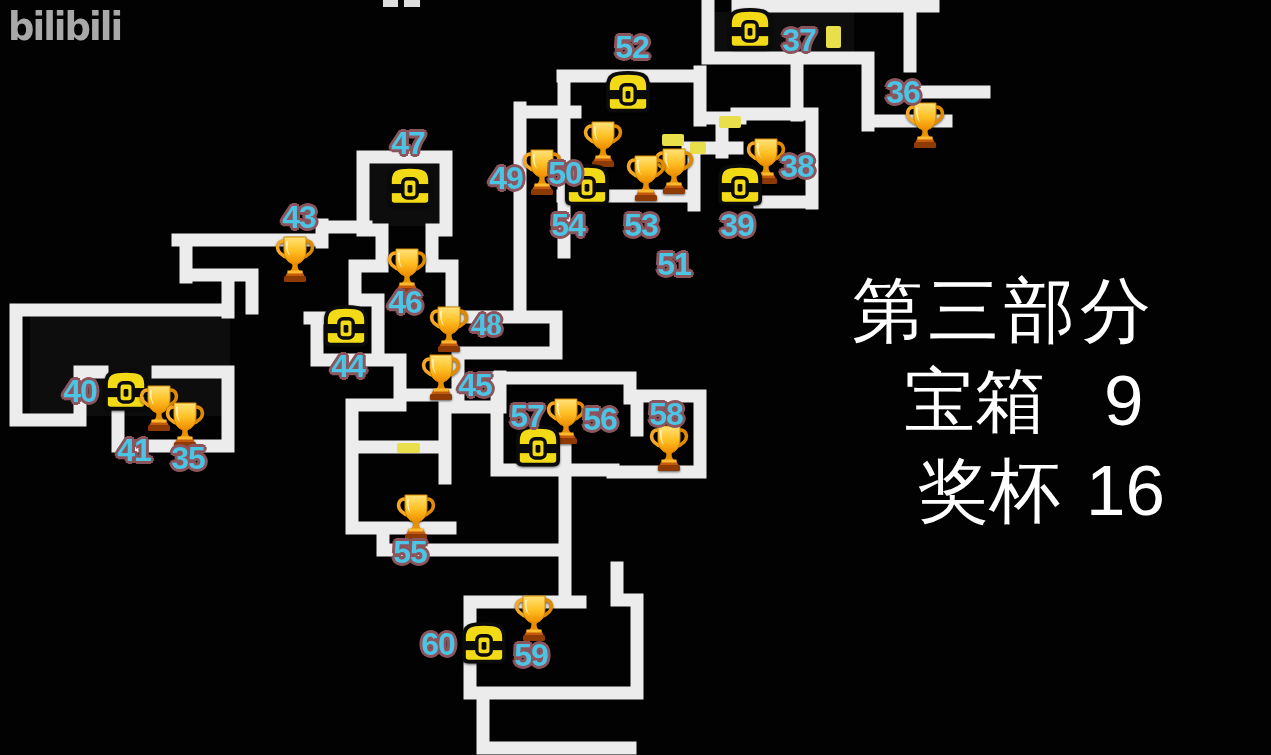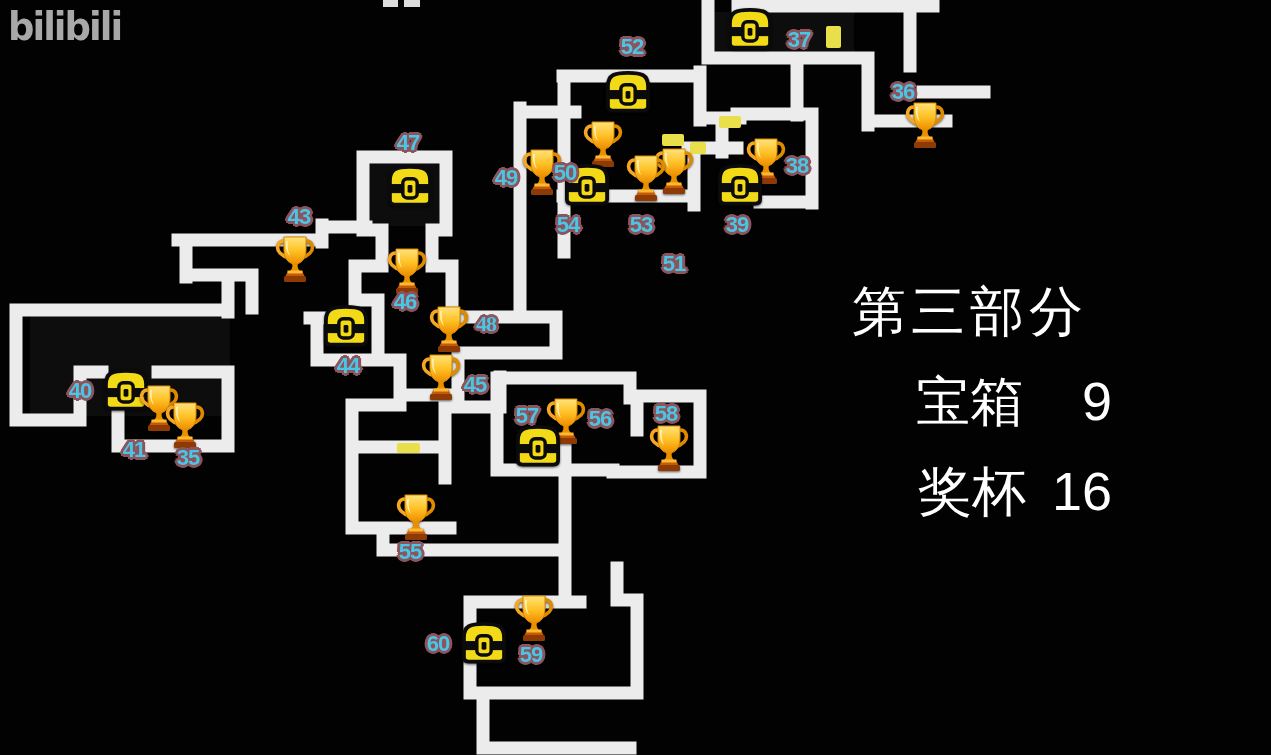--- a/index.html
+++ b/index.html
@@ -4,28 +4,28 @@
 <style>
   html,body{margin:0;padding:0;background:#000;}
   .stage{position:relative;width:1271px;height:755px;background:#020202;overflow:hidden;
          font-family:"Liberation Sans",sans-serif;}
   .maze{position:absolute;left:0;top:0;z-index:1;}
   .walls{stroke:#ECECEC;stroke-width:13;fill:none;stroke-linecap:square;}
   .room-tint{fill:#0d0d0d;}
   #markers .marker{display:contents;}
   .m-icon{position:absolute;z-index:3;filter:drop-shadow(0 1px 1px rgba(0,0,0,.6));}
   .m-label{position:absolute;z-index:4;transform:translate(-50%,-50%);
-    font-family:"Liberation Sans",sans-serif;font-weight:bold;font-size:22px;letter-spacing:-1px;
+    font-family:"Liberation Sans",sans-serif;font-weight:bold;font-size:32px;letter-spacing:-1px;
     color:#4CC5E5;
     text-shadow:-3px 0 0 #8C545C,3px 0 0 #8C545C,0 -3px 0 #8C545C,0 3px 0 #8C545C,
       -2px -2px 0 #8C545C,2px -2px 0 #8C545C,-2px 2px 0 #8C545C,2px 2px 0 #8C545C;}
   .panel{position:absolute;left:852px;top:266px;z-index:5;color:#FFFFFF;
-    font-family:"Liberation Sans",sans-serif;font-size:54px;line-height:90px;white-space:nowrap;}
+    font-family:"Liberation Sans",sans-serif;font-size:71px;line-height:90px;white-space:nowrap;}
   .p-title{letter-spacing:5px;}
-  .p-row{display:flex;align-items:baseline;justify-content:flex-end;}
+  .p-row{display:flex;align-items:baseline;}
   .p-row.r1{margin-left:52px;}
   .p-row.r1 .p-gap{width:58px;}
   .p-row.r2{margin-left:66px;}
   .p-row.r2 .p-gap{width:26px;}
   .p-gap{display:inline-block;}
   .watermark{position:absolute;left:8px;top:4px;z-index:6;color:#A8A8A8;
     font-family:"DejaVu Sans","Liberation Sans",sans-serif;font-weight:bold;font-size:37px;
     letter-spacing:-2px;transform:scaleY(1.05);transform-origin:top left;}
   .artifact{position:absolute;top:0;height:7px;background:#DDDDDD;z-index:6;}
   .artifact.a1{left:383px;width:15px;}

